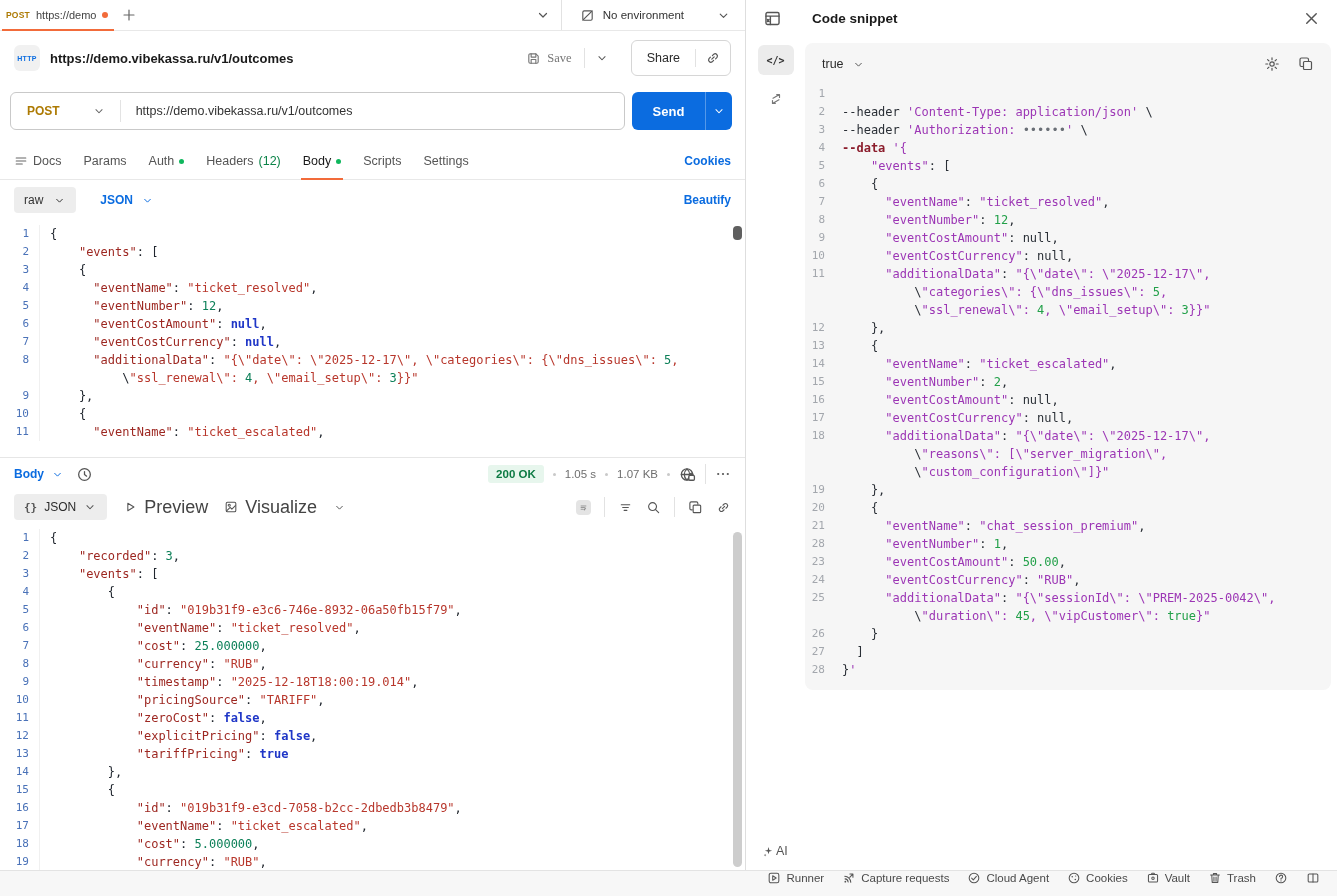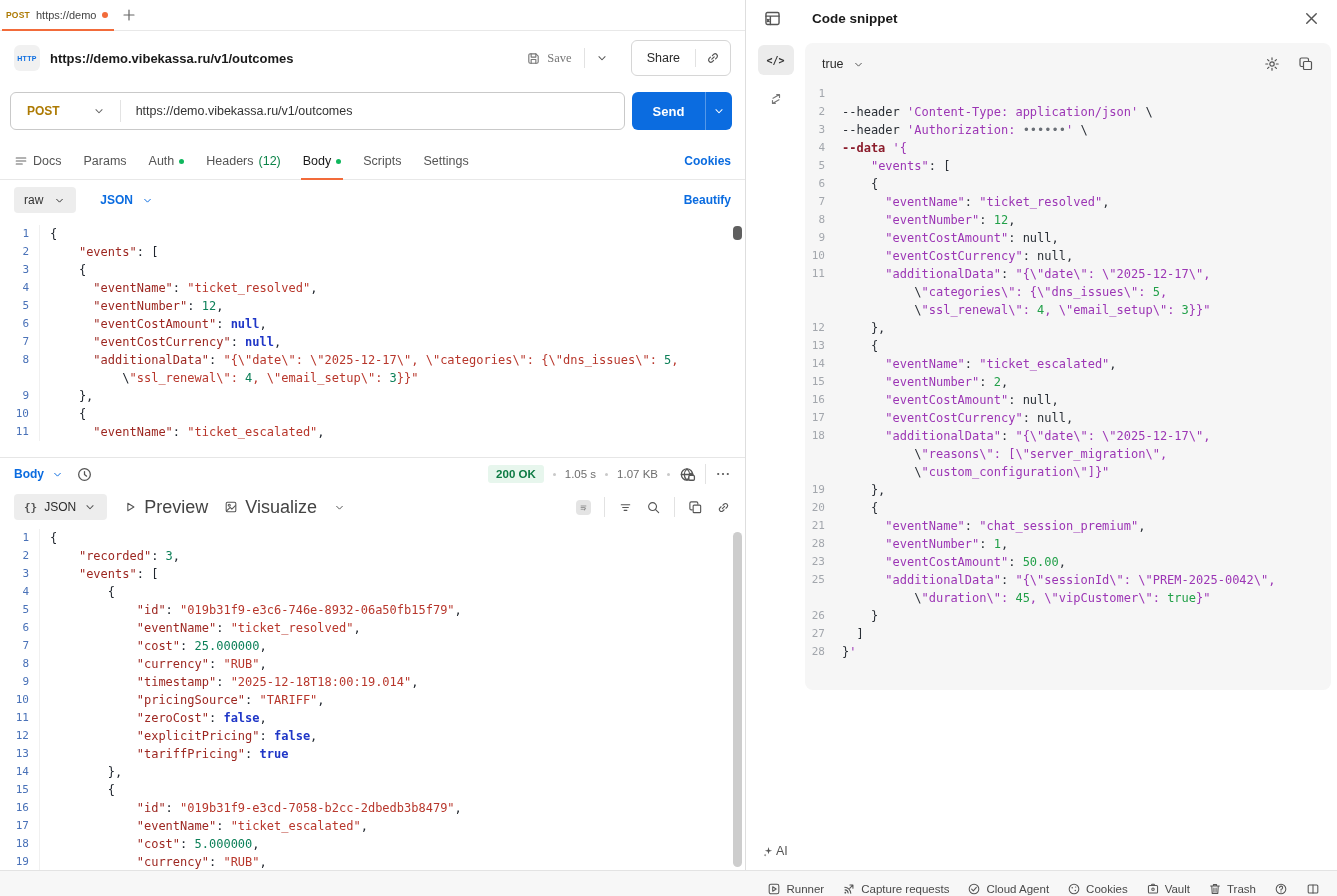--- a/index.html
+++ b/index.html
@@ -109,21 +109,21 @@
   .snippet-box{position:absolute;left:58px;top:43px;width:526px;height:647px;background:#f6f6f6;border-radius:8px;overflow:hidden;}
   .snippet-head{height:42px;display:flex;align-items:center;padding:0 17px;gap:8px;}
   .curl-dd{font-size:12.5px;color:#2b2b2b;display:flex;gap:8px;align-items:center;}
   .curl-dd .i{width:13px;height:13px;color:#555;}
   .snippet-icons{margin-left:auto;display:flex;gap:18px;color:#555;}
   .snippet-icons .i{width:16px;height:16px;}
   .snippet-code .ln{width:30px;color:#a3a7ad;border-right:none;margin-right:7px;}
   .snippet-code .cl{color:#2a2f36;}
 
   
-  .footer{position:absolute;left:0;bottom:0;width:100%;height:26px;background:#f7f7f7;border-top:1px solid #e3e3e3;display:flex;align-items:flex-end;justify-content:flex-end;padding:0 8px;box-sizing:border-box;margin-top:45px;}
+  .footer{position:absolute;left:0;bottom:0;width:100%;height:26px;background:#f7f7f7;border-top:1px solid #e3e3e3;display:flex;align-items:flex-start;justify-content:flex-end;padding:0 8px;box-sizing:border-box;margin-top:45px;}
   .f-item{display:flex;align-items:center;gap:5px;font-size:11.5px;color:#4a4a4a;padding:0 9px;}
   .f-item .i{width:14px;height:14px;color:#555;}
 </style>
 </head>
 <body>
 
 <div class="app">
 
   <div class="left">
 
@@ -131,20 +131,42 @@
       <div class="tab">
         <span class="tab-method">POST</span>
         <span class="tab-title">https://demo.vibekass</span>
         <span class="unsaved-dot"></span>
       </div>
       <span class="i plus-btn">
           <svg viewBox="0 0 16 16" fill="none" stroke="currentColor" stroke-width="1.2" stroke-linecap="round" stroke-linejoin="round">
             <path d="M8 3v10M3 8h10"></path>
           </svg>
         </span>
+      <div class="tabbar-right">
+        <span class="i expander">
+            <svg viewBox="0 0 16 16" fill="none" stroke="currentColor" stroke-width="1.2" stroke-linecap="round" stroke-linejoin="round">
+              <path d="M4.5 6.5 8 10l3.5-3.5"></path>
+            </svg>
+          </span>
+        <span class="vsep"></span>
+        <div class="env-btn">
+          <span class="i">
+              <svg viewBox="0 0 16 16" fill="none" stroke="currentColor" stroke-width="1.2" stroke-linecap="round" stroke-linejoin="round">
+                <rect x="3" y="3" width="10" height="10" rx="1.5"></rect>
+                <path d="M13 3 3 13"></path>
+              </svg>
+            </span>
+          <span>No environment</span>
+          <span class="i env-chev">
+              <svg viewBox="0 0 16 16" fill="none" stroke="currentColor" stroke-width="1.2" stroke-linecap="round" stroke-linejoin="round">
+                <path d="M4.5 6.5 8 10l3.5-3.5"></path>
+              </svg>
+            </span>
+        </div>
+      </div>
     </div>
 
     <div class="title-row">
       <div class="http-badge">HTTP</div>
       <span class="req-title">https://demo.vibekassa.ru/v1/outcomes</span>
       <div class="title-actions">
         <div class="save-btn">
           <span class="i">
               <svg viewBox="0 0 16 16" fill="none" stroke="currentColor" stroke-width="1.2" stroke-linecap="round" stroke-linejoin="round">
                 <path d="M3 4.5A1.5 1.5 0 0 1 4.5 3h6L13 5.5v6a1.5 1.5 0 0 1-1.5 1.5h-7A1.5 1.5 0 0 1 3 11.5z"></path>
@@ -656,20 +678,24 @@
           </div>
           <div class="code-row">
             <span class="ln">28</span>
             <span class="cl">      <span class="s-key">"eventNumber"</span>: <span class="s-num">1</span>,</span>
           </div>
           <div class="code-row">
             <span class="ln">23</span>
             <span class="cl">      <span class="s-key">"eventCostAmount"</span>: <span class="s-num">50.00</span>,</span>
           </div>
           <div class="code-row">
+            <span class="ln">24</span>
+            <span class="cl">      <span class="s-key">"eventCostCurrency"</span>: <span class="s-str">"RUB"</span>,</span>
+          </div>
+          <div class="code-row">
             <span class="ln">25</span>
             <span class="cl">      <span class="s-key">"additionalData"</span>: <span class="s-str">"{\"sessionId\": \"PREM-2025-0042\",</span></span>
           </div>
           <div class="code-row">
             <span class="ln"></span>
             <span class="cl">          \<span class="s-str">"duration\": <span class="s-num">45</span>, \"vipCustomer\": <span class="s-num">true</span>}"</span></span>
           </div>
           <div class="code-row">
             <span class="ln">26</span>
             <span class="cl">    }</span>

